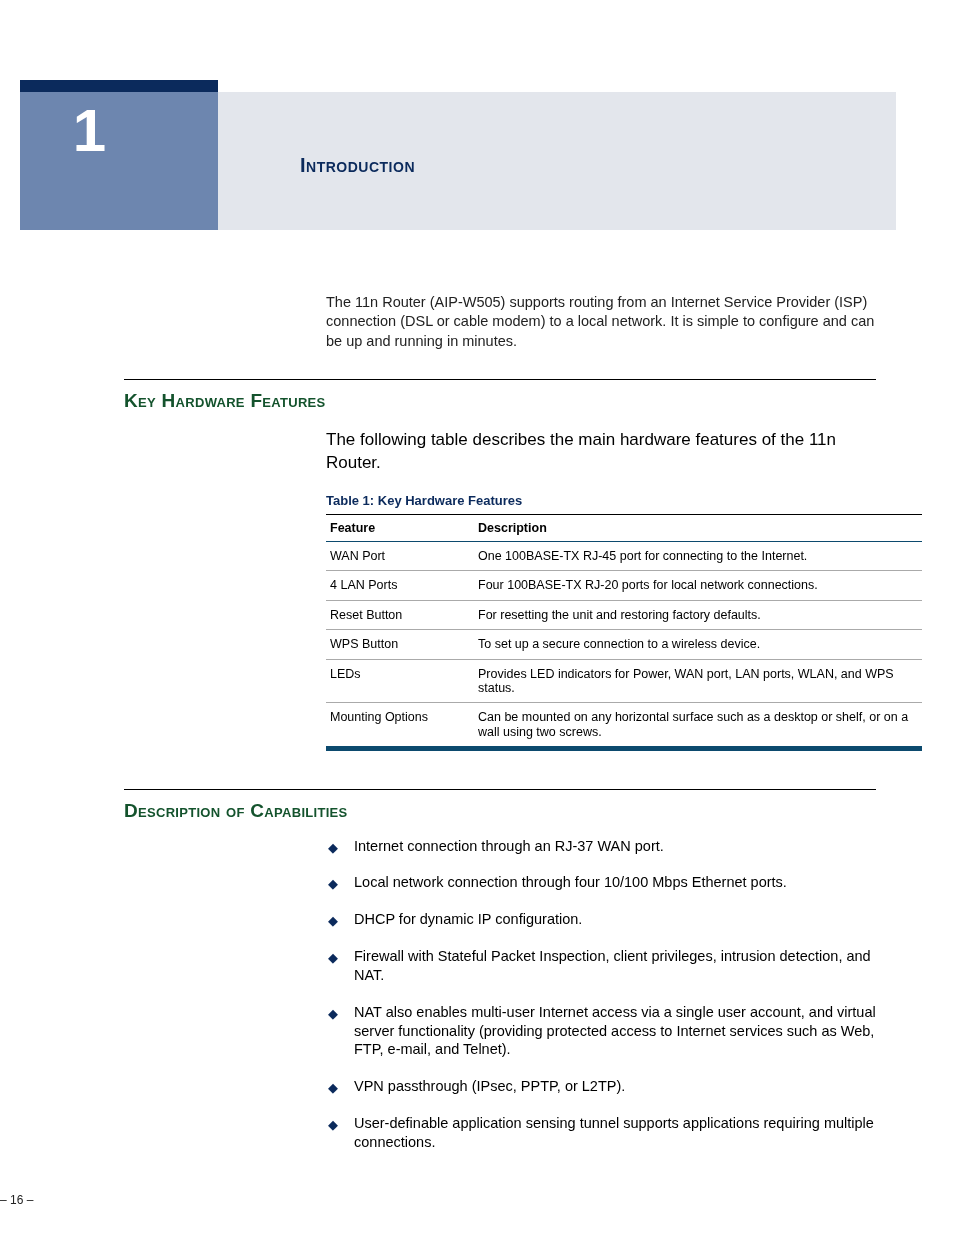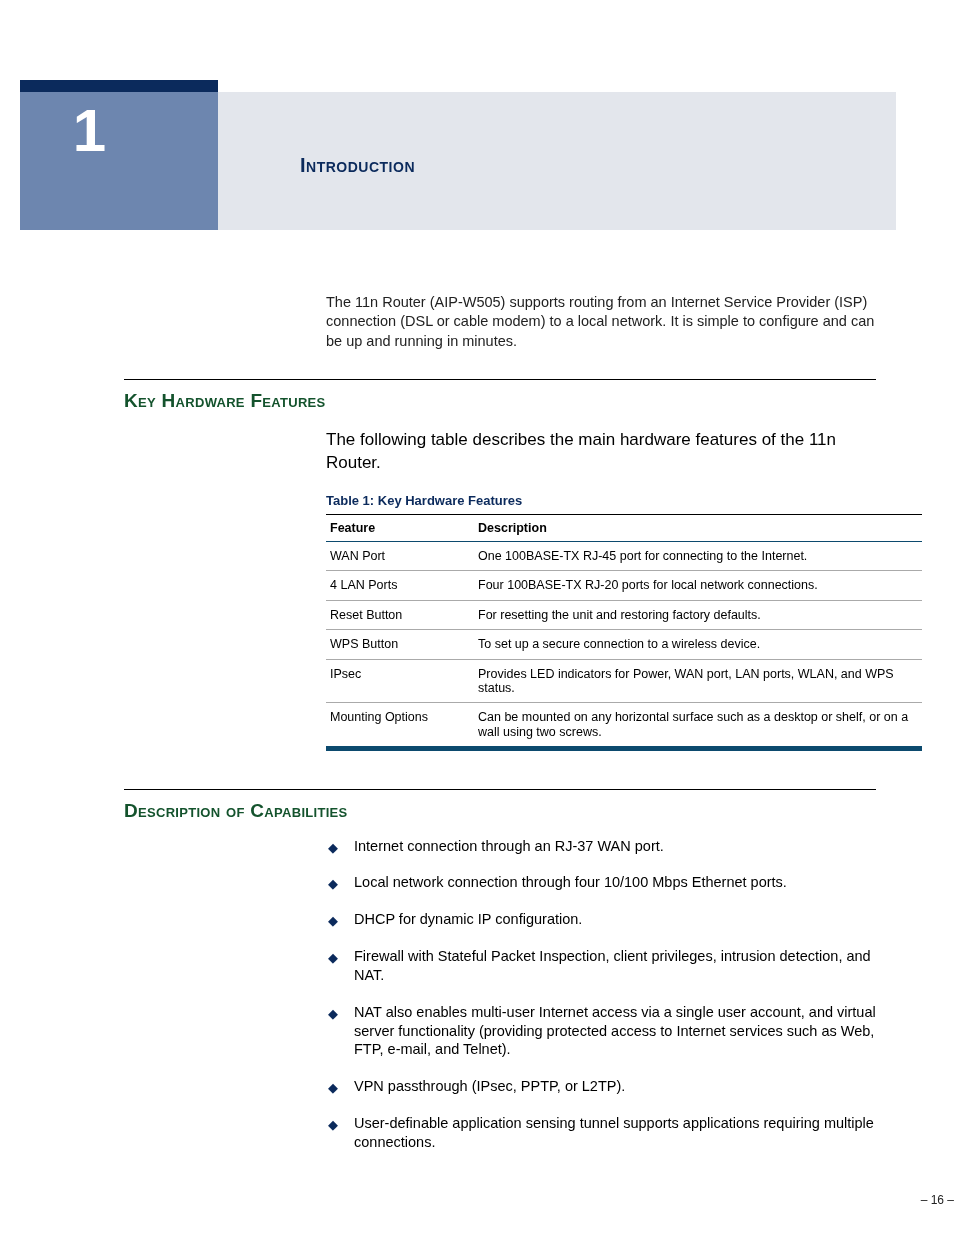--- a/index.html
+++ b/index.html
@@ -147,21 +147,21 @@
     left: 2px;
     top: 3px;
     color: #0b2a5c;
     font-size: 13px;
   }
   .footer {
     position: absolute;
     bottom: 28px;
     left: 0;
     right: 0;
-    text-align: right;
+    text-align: left;
     font-size: 12px;
     color: #222;
   }
 </style>
 </head>
 <body>
 
 <div class="page">
 
   <div class="header-bar">
@@ -202,21 +202,21 @@
           </tr>
         <tr>
             <td>Reset Button</td>
             <td>For resetting the unit and restoring factory defaults.</td>
           </tr>
         <tr>
             <td>WPS Button</td>
             <td>To set up a secure connection to a wireless device.</td>
           </tr>
         <tr>
-            <td>IPsec</td>
+            <td>LEDs</td>
             <td>Provides LED indicators for Power, WAN port, LAN ports, WLAN, and WPS status.</td>
           </tr>
         <tr>
             <td>Mounting Options</td>
             <td>Can be mounted on any horizontal surface such as a desktop or shelf, or on a wall using two screws.</td>
           </tr>
       </tbody>
     </table>
 
     <hr class="divider" style="margin-top:38px;">

